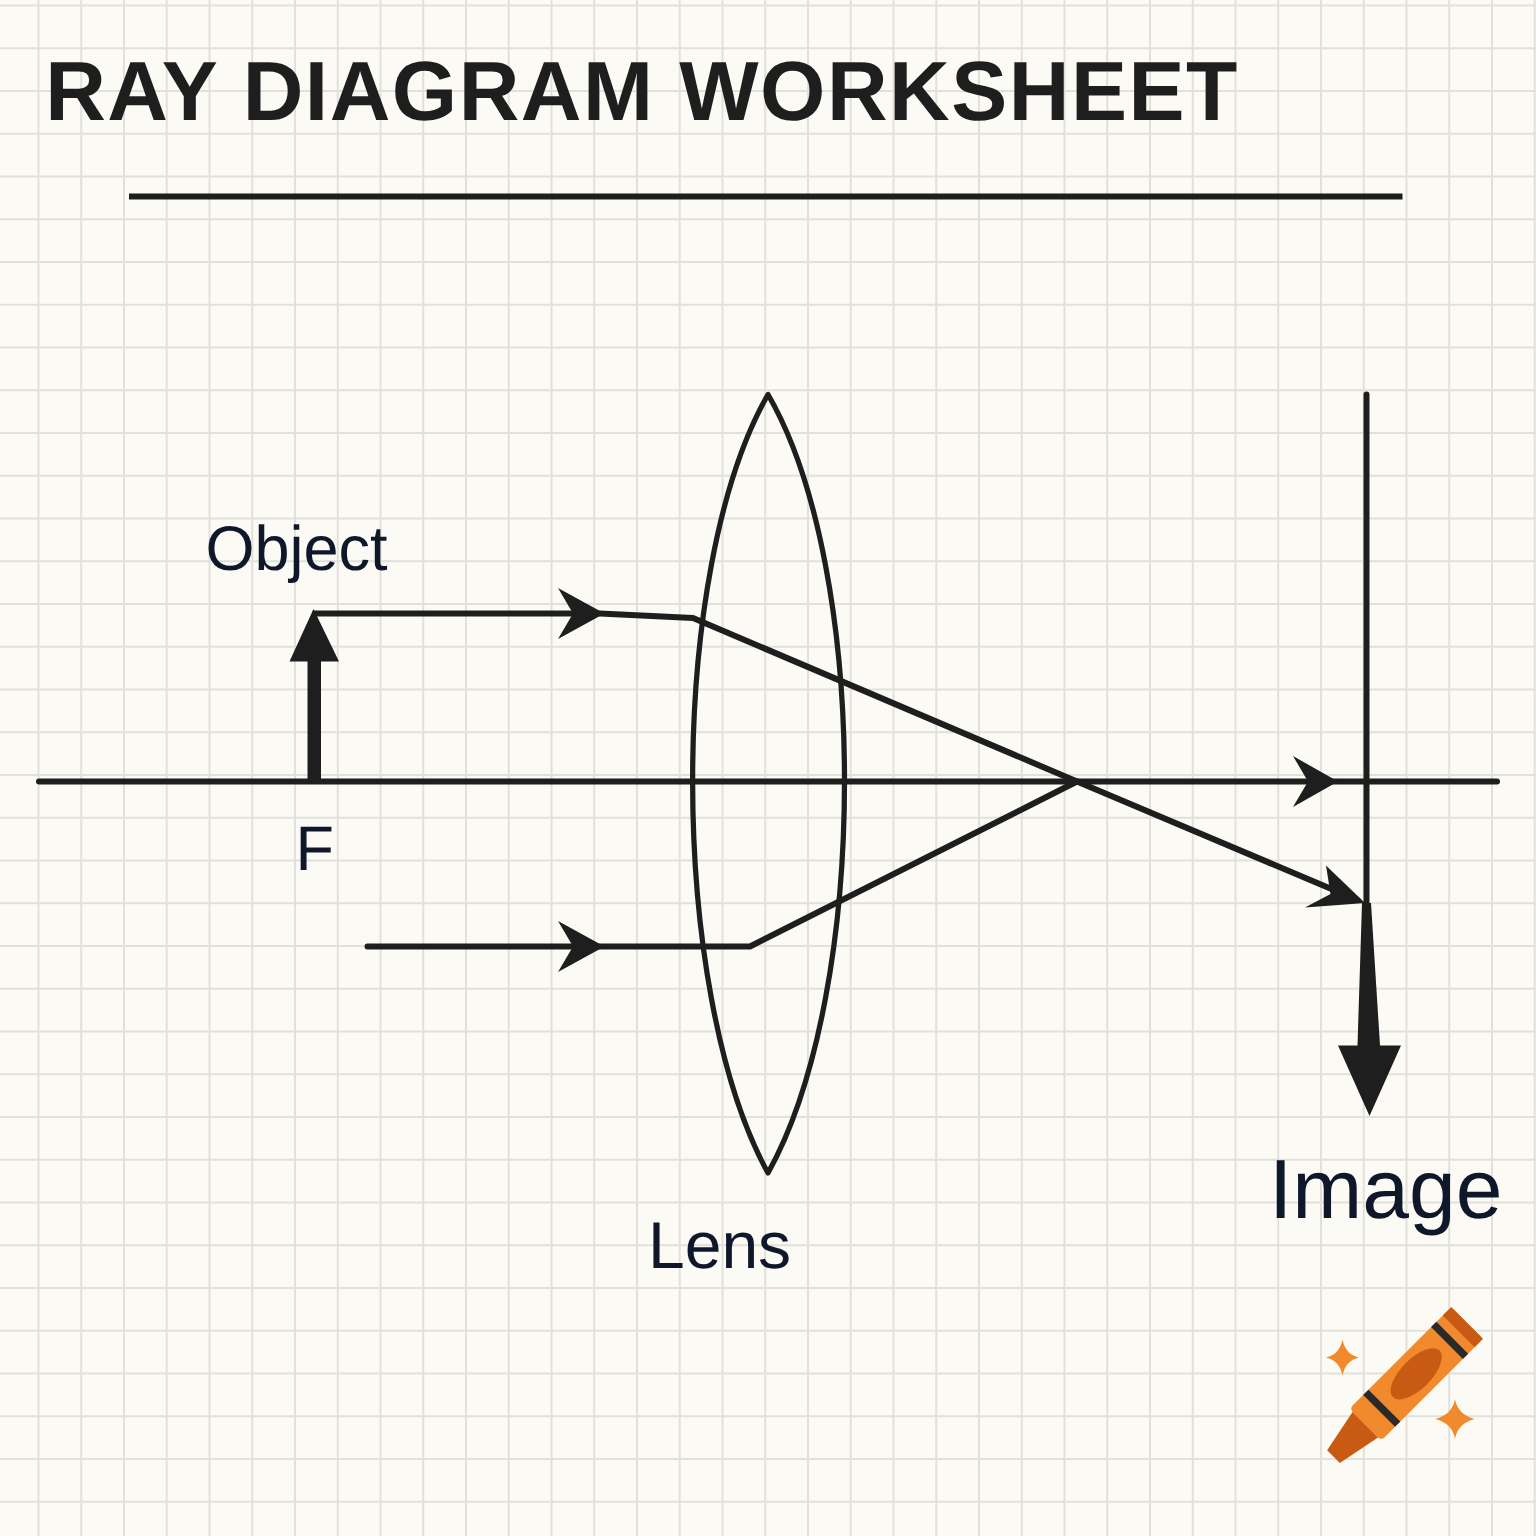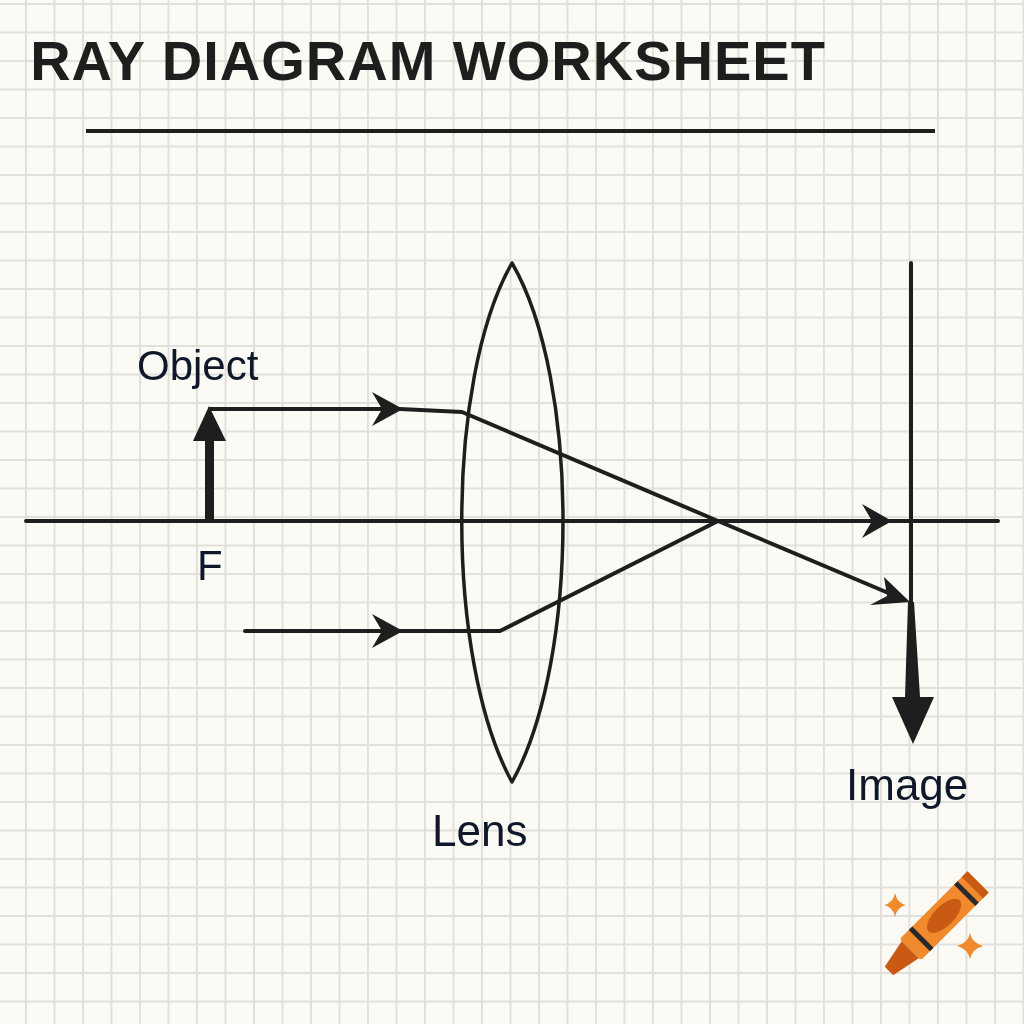--- a/index.html
+++ b/index.html
@@ -51,21 +51,21 @@
     <rect x="205" y="436" width="9" height="85"></rect>
     <path d="M209 406 L 193 441 L 226 441 Z"></path>
 
     <path d="M908 602 L 914 602 L 920 697 L 934 697 L 913 744 L 892 697 L 905 697 Z"></path>
   </g>
 </svg>
 
 <div class="label" style="left:137px; top:342px; font-size:42px;">Object</div>
 <div class="label" style="left:197px; top:542px; font-size:42px;">F</div>
 <div class="label" style="left:432px; top:806px; font-size:44px;">Lens</div>
-<div class="label" style="left:846px; top:760px; font-size:44px;">Image</div>
+<div class="label" style="left:846px; top:760px; font-size:56px;">Image</div>
 
 <svg width="140" height="140" viewBox="0 0 140 140" style="position:absolute; left:860px; top:860px;">
 
   <path d="M35 33 Q37 43 46 45 Q37 47 35 57 Q33 47 24 45 Q33 43 35 33 Z" fill="#f08a2c"></path>
   <path d="M110 73 Q112 83 123 86 Q112 89 110 99 Q108 89 97 86 Q108 83 110 73 Z" fill="#f08a2c"></path>
   <g transform="rotate(45 70 70)">
 
     <rect x="55" y="2" width="30" height="96" rx="3" fill="#f08a2c"></rect>
     <rect x="55" y="2" width="30" height="8" fill="#c85a14"></rect>
     <rect x="55" y="16" width="30" height="5" fill="#2a2a2a"></rect>

